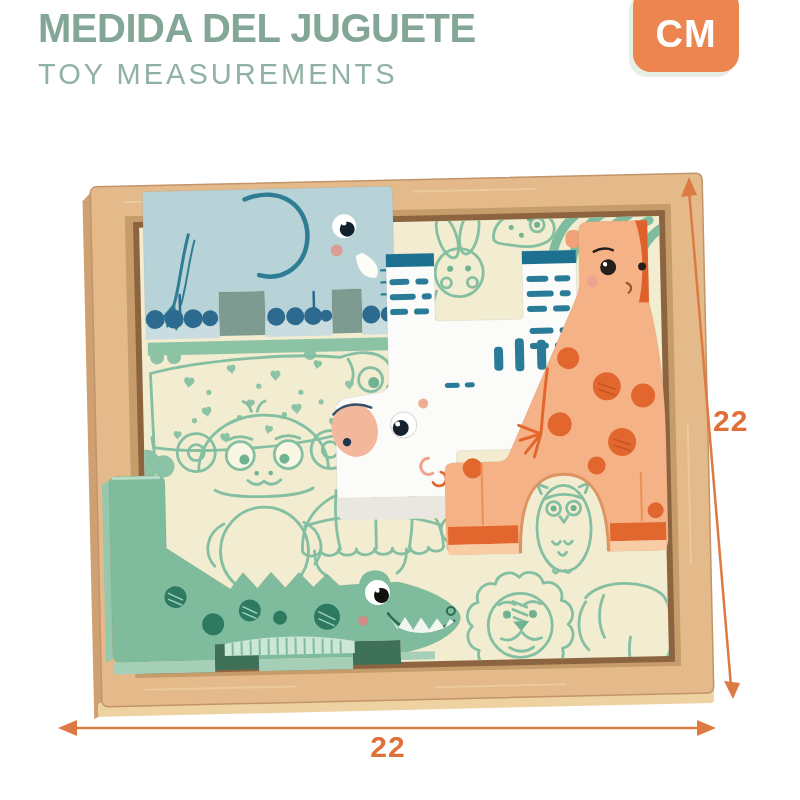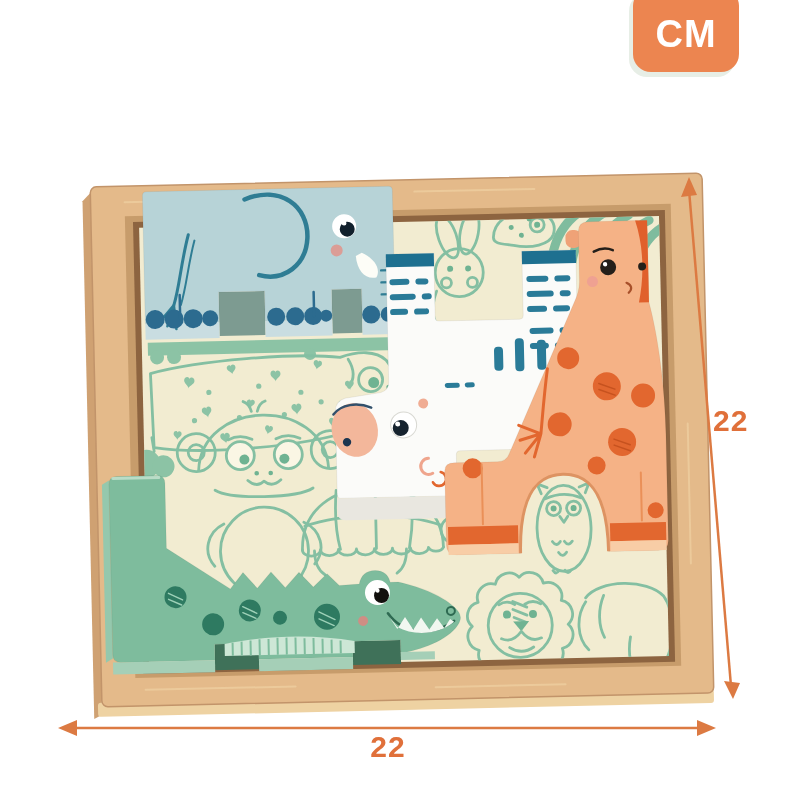--- a/index.html
+++ b/index.html
@@ -18,20 +18,24 @@
   .printdot{fill:#6fb392;stroke:none;}
   .dim-line{stroke:var(--dim-orange,#dc7a42);stroke-width:2.5;fill:none;}
   .dim-arrow{fill:var(--dim-orange,#dc7a42);stroke:none;}
   .dim-label{fill:#e0703a;font-size:30px;font-weight:bold;letter-spacing:1px;}
 </style>
 </head>
 <body>
 
 <div class="stage">
 
+  <div class="header">
+    <h1>MEDIDA DEL JUGUETE</h1>
+    <div class="subtitle">TOY MEASUREMENTS</div>
+  </div>
 
   <div class="unit-badge">
     <span>CM</span>
   </div>
 
   <svg class="scene" width="800" height="800" viewBox="0 0 800 800">
     <defs>
       <clipPath id="boardClip">
           <rect x="144" y="222" width="520" height="440"></rect>
         </clipPath>

